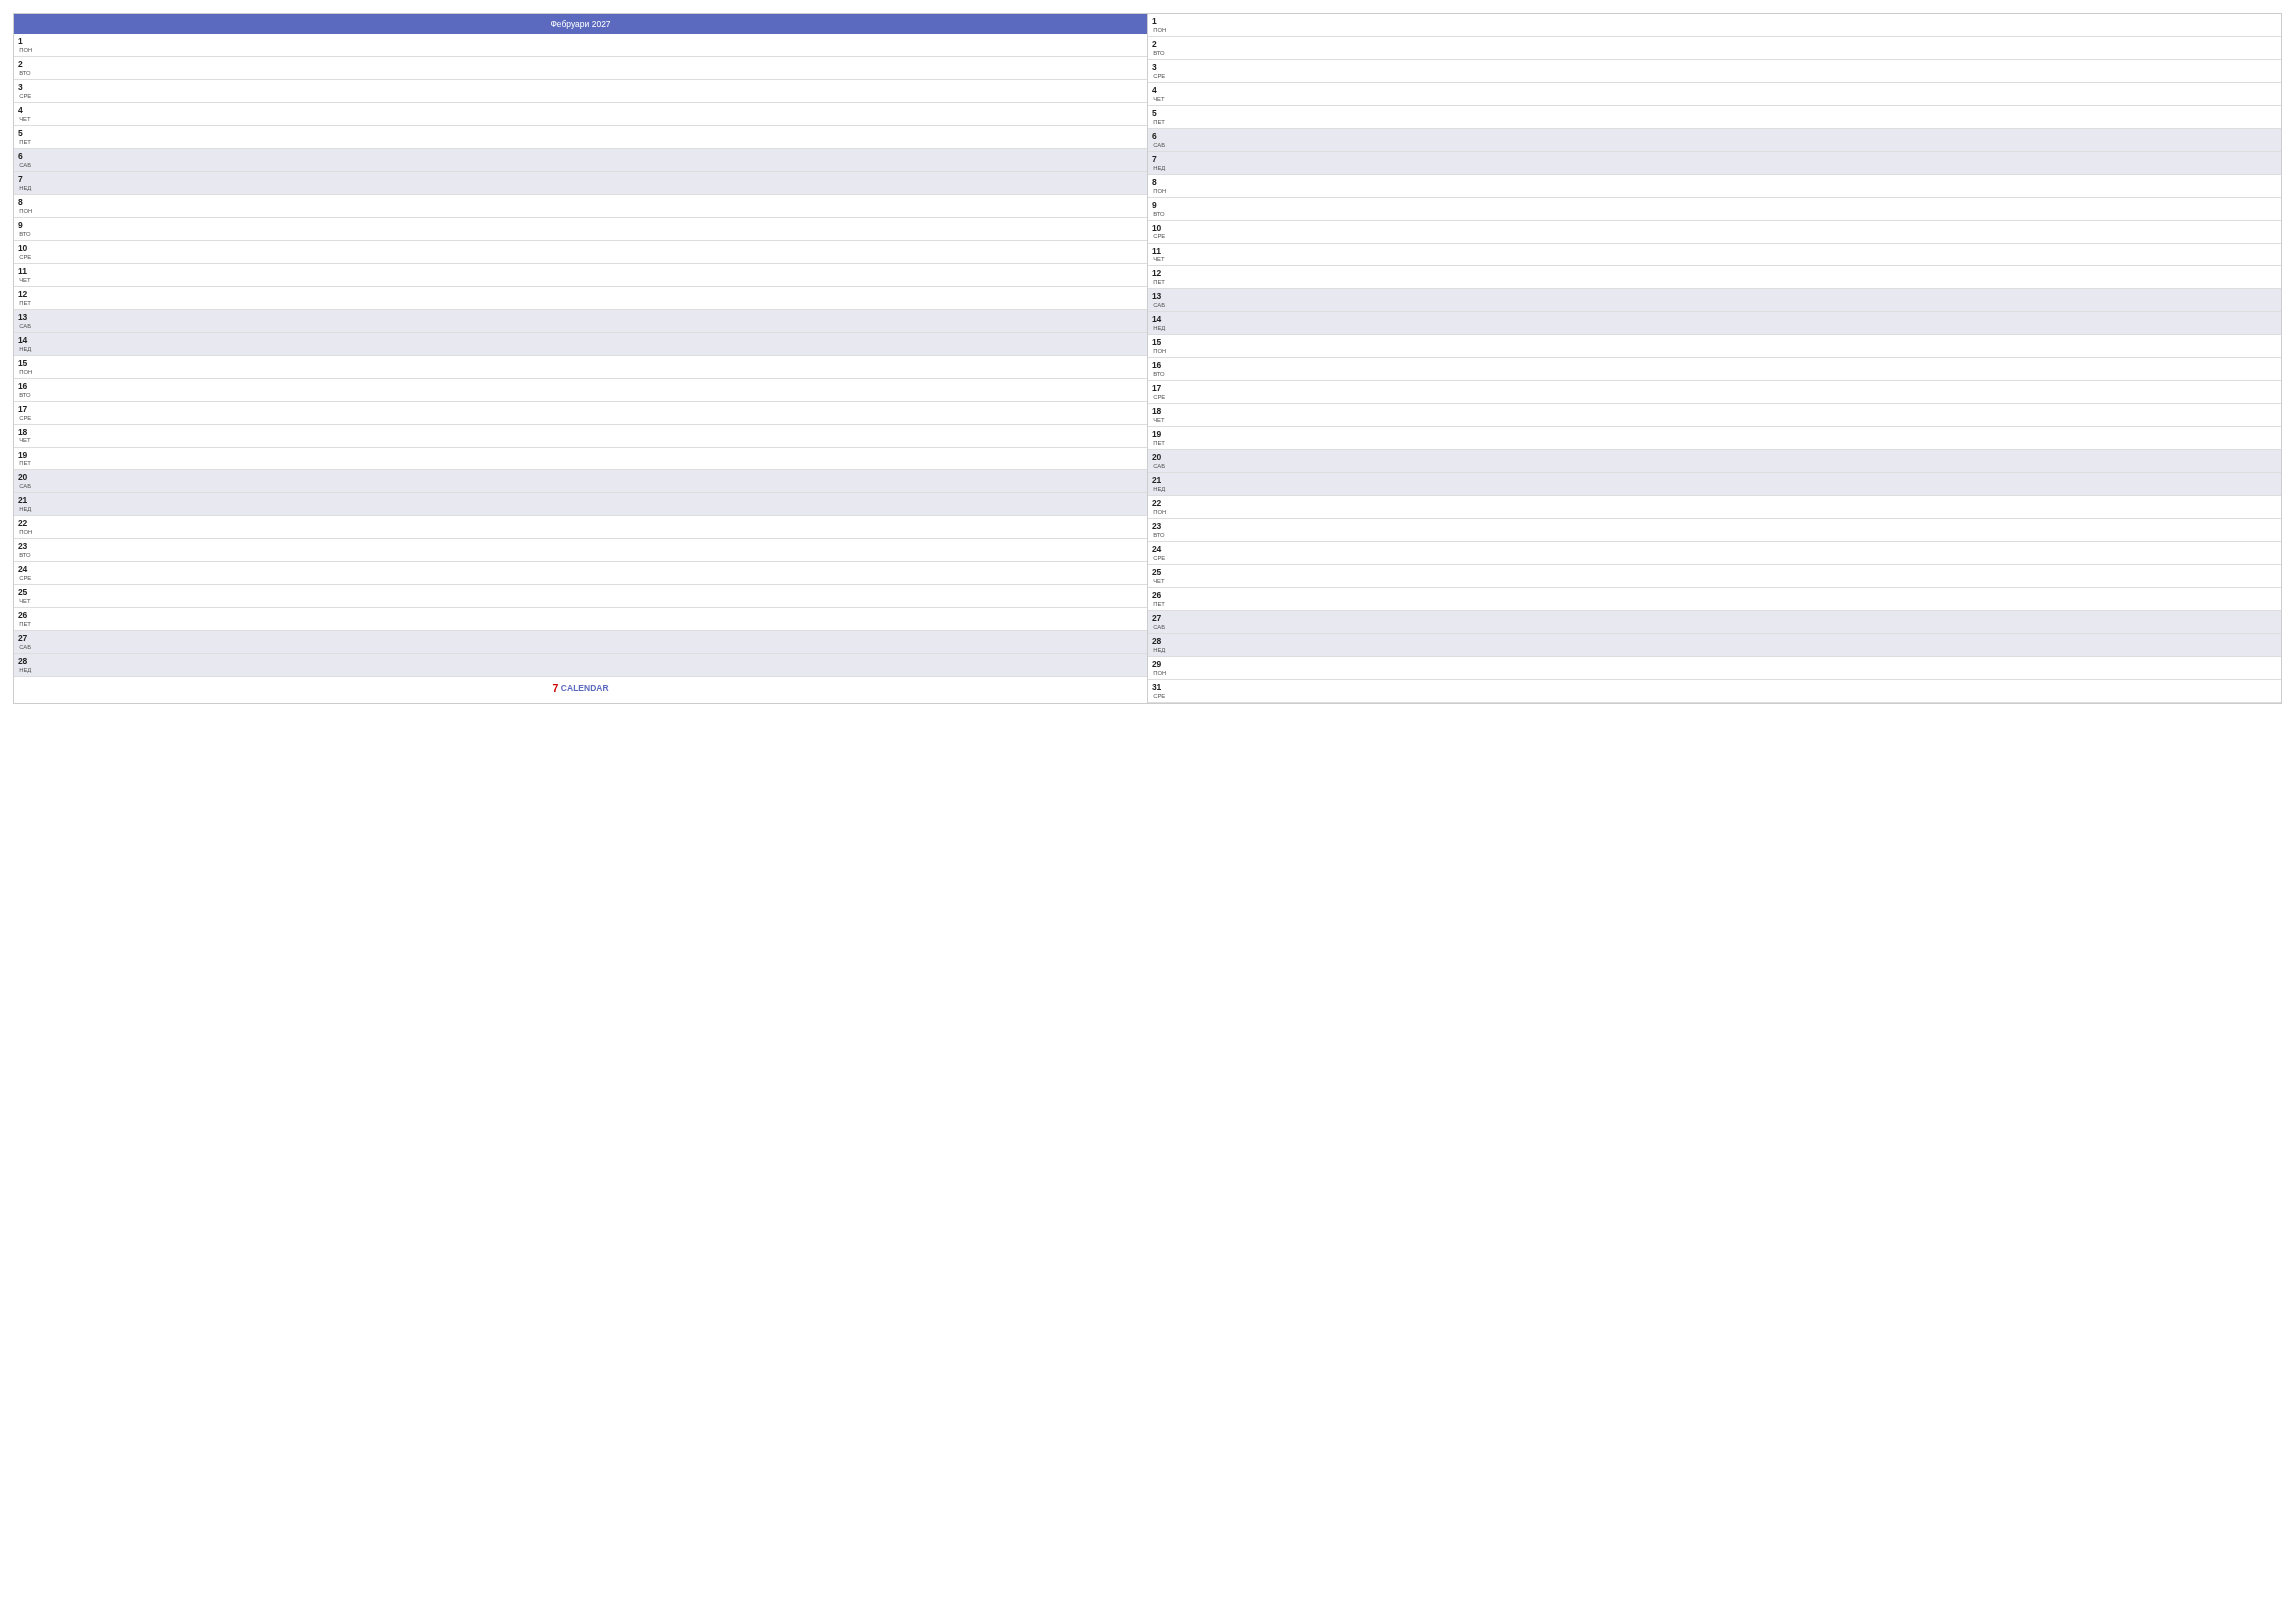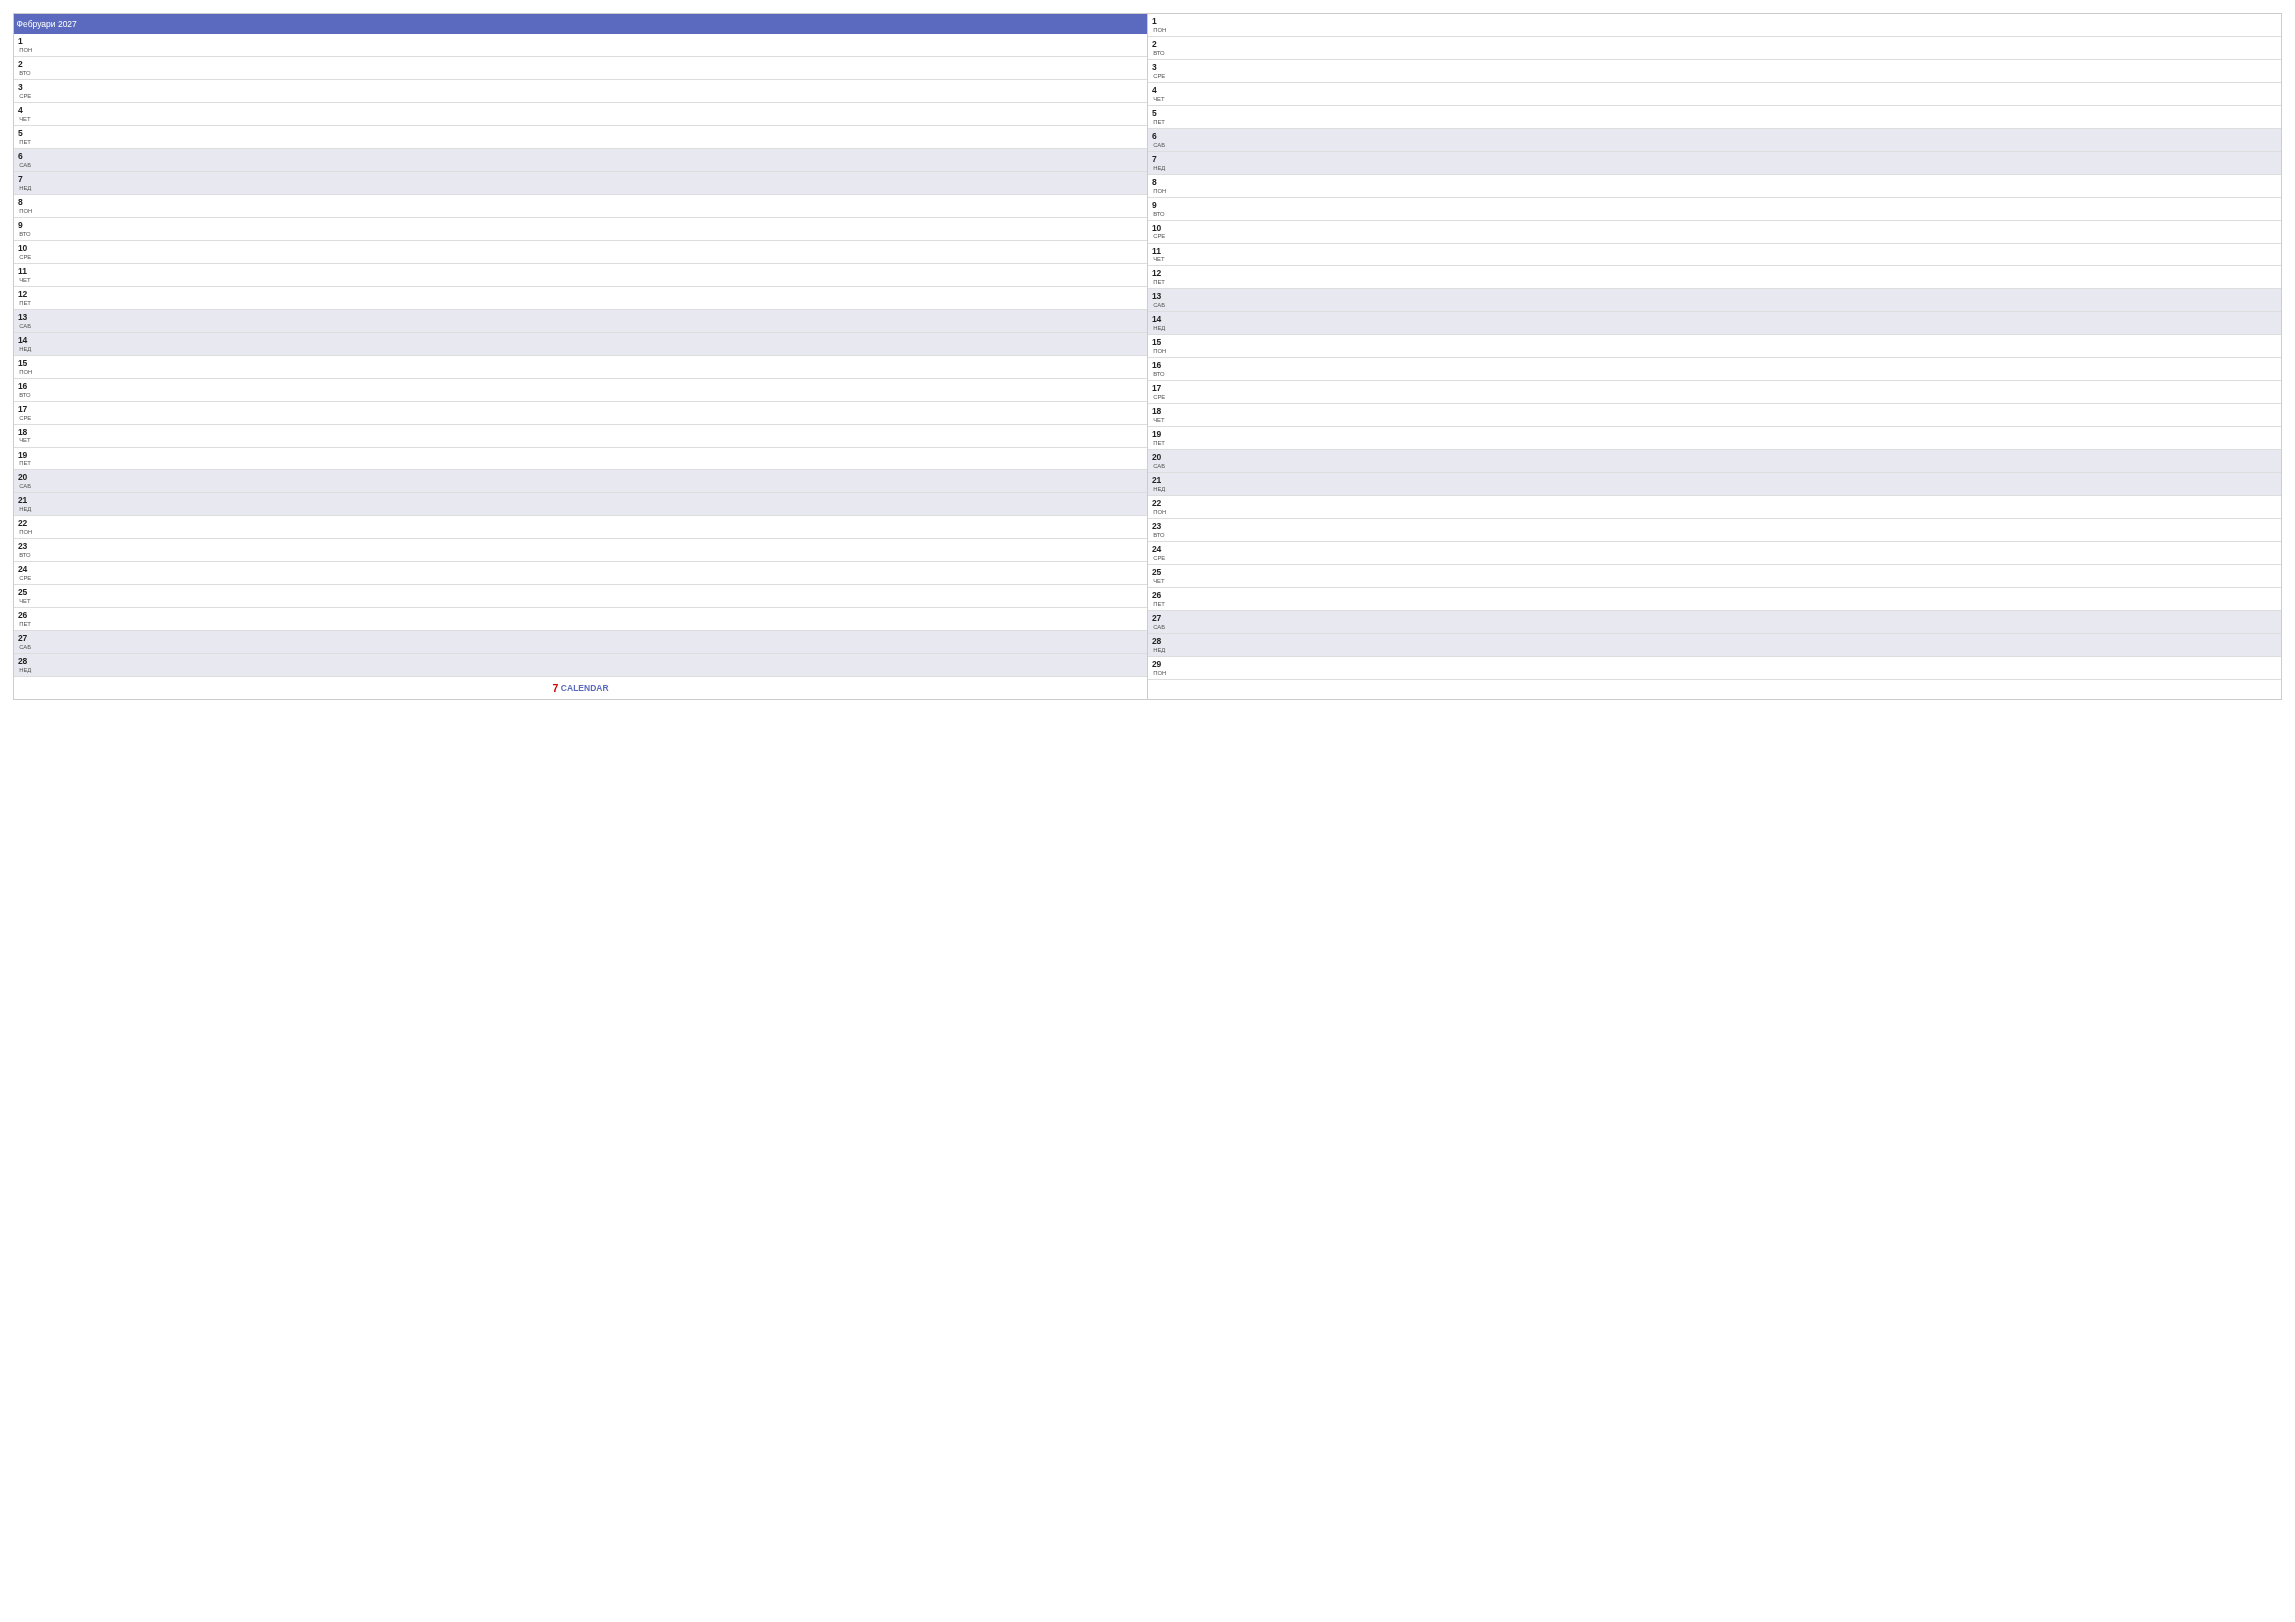--- a/index.html
+++ b/index.html
@@ -26,21 +26,21 @@
       border-right: 0.7px solid #ccc;
     }
 
     .calendar-section:last-child {
       border-right: none;
     }
 
     .calendar-header {
       background: #5b6abf;
       color: #fff;
-      text-align: left;
+      text-align: center;
       padding: 5.2px 2.6px;
       font-size: 8.5px;
       font-weight: normal;
     }
 
     .day-row {
       display: flex;
       align-items: flex-start;
       border-bottom: 0.7px solid #ddd;
       min-height: 18.3px;
@@ -444,18 +444,24 @@
               <span class="day-number">28</span>
               <span class="day-name">НЕД</span>
             </div>
           </div>
           <div class="day-row">
             <div class="day-info">
               <span class="day-number">29</span>
               <span class="day-name">ПОН</span>
             </div>
           </div>
+          <div class="day-row">
+            <div class="day-info">
+              <span class="day-number">31</span>
+              <span class="day-name">СРЕ</span>
+            </div>
+          </div>
         </div>
     </div>
 
   </div>
 </div>
 
 
 </body></html>

